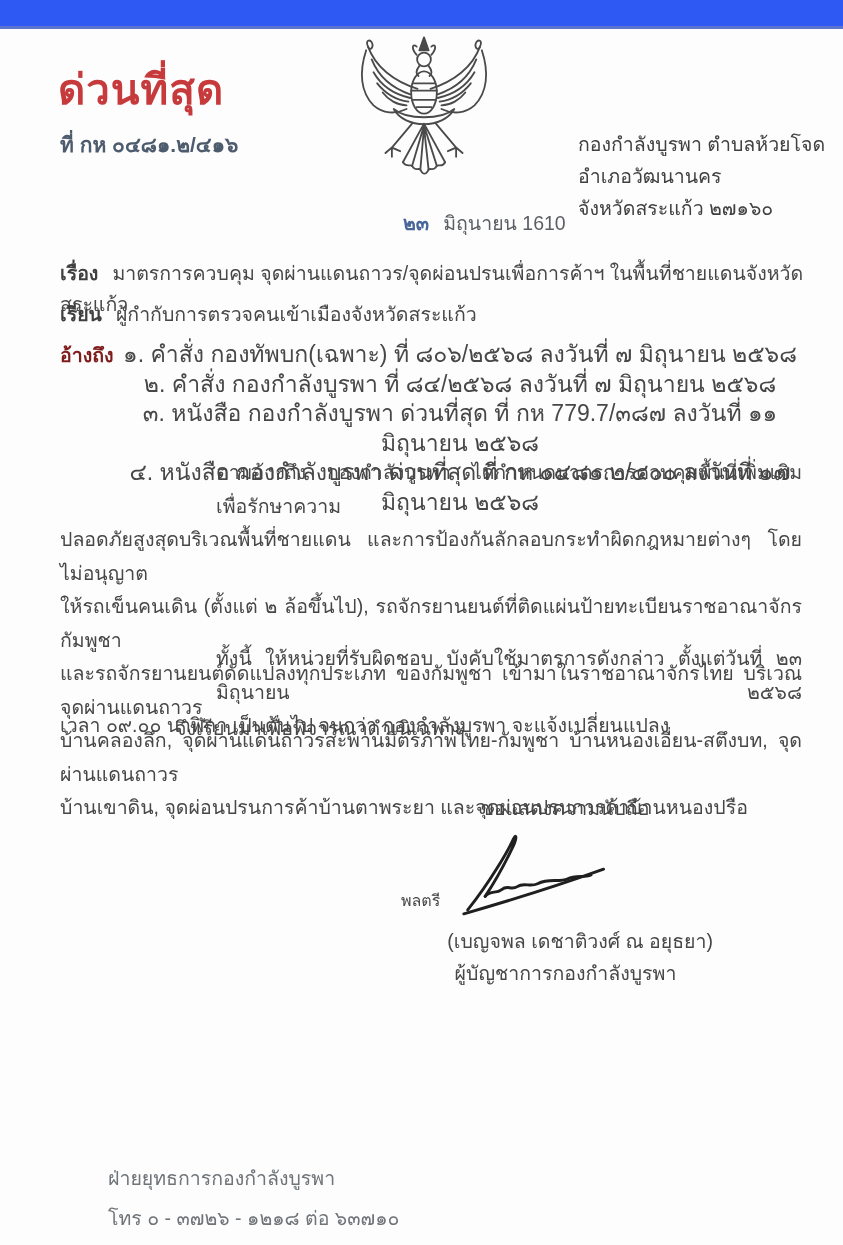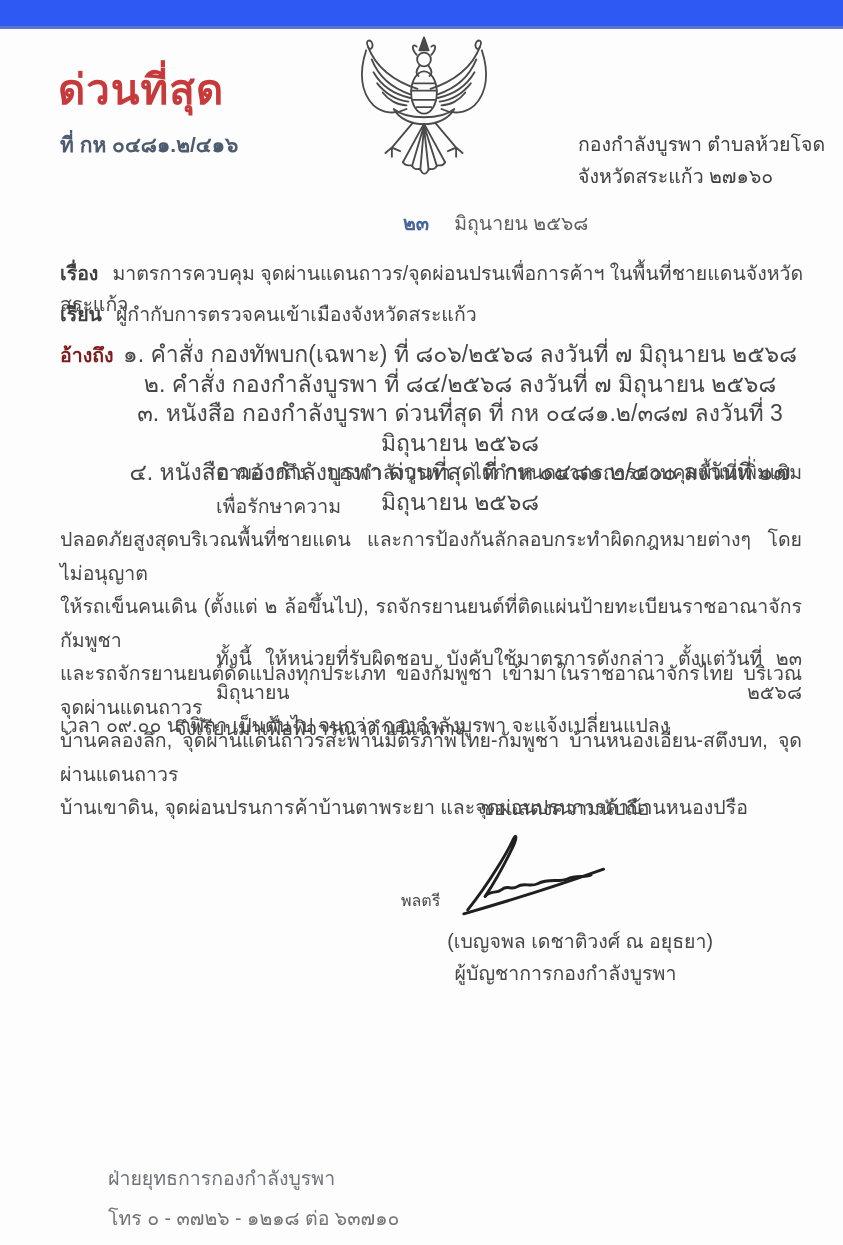--- a/index.html
+++ b/index.html
@@ -26,21 +26,21 @@
     font-size:21px;font-weight:600;color:#4d5b6e;
   }
   .emblem{left:346px;top:34px;}
   .sender{
     left:578px;top:128px;
     font-size:19.5px;line-height:32px;color:#404040;
   }
   .date-line{
     left:403px;top:208px;font-size:19.5px;color:#5b5f64;
   }
-  .date-day{font-weight:bold;color:#49669c;margin-right:25px;}
+  .date-day{font-weight:bold;color:#49669c;margin-right:14px;}
   .row-label{font-weight:bold;color:#3f3f3f;display:inline-block;}
   .subject-row{left:60px;top:258px;font-size:19.5px;width:745px;}
   .to-row{left:60px;top:299px;font-size:19.5px;}
   .refs-label{left:60px;top:340px;font-size:19.5px;font-weight:bold;color:#7f1d1d;}
   .refs{
     left:110px;top:340px;width:700px;
     font-size:23px;line-height:29.5px;text-align:center;
   }
   .subject-row .row-label,.to-row .row-label{margin-right:14px;}
   .para{
@@ -95,40 +95,41 @@
       <path d="M73,52 h24 M71,60 h28 M73,70 h24 M77,78 h16"></path>
       <path d="M52,80 C66,92 104,92 118,80 C106,102 64,102 52,80 Z"></path>
       <path d="M85,96 L62,138 M85,98 L72,142 M85,100 L81,146 M85,100 L90,146 M85,98 L99,142 M85,96 L108,138"></path>
       <path d="M62,138 C66,144 70,140 72,142 C75,148 79,144 81,146 C84,152 87,152 90,146 C92,144 96,148 99,142 C101,140 105,144 108,138"></path>
     </g>
   </svg>
 </div>
 
 <div class="abs sender">
   <div>กองกำลังบูรพา ตำบลห้วยโจด</div>
+  <div>อำเภอวัฒนานคร</div>
   <div>จังหวัดสระแก้ว ๒๗๑๖๐</div>
 </div>
 
 <div class="abs date-line">
-  <span class="date-day">๒๓</span><span>มิถุนายน ๒๕๖๘</span>
+  <span class="date-day">๒๓</span><span>มิถุนายน 1610</span>
 </div>
 
 <div class="abs subject-row">
   <span class="row-label">เรื่อง</span><span>มาตรการควบคุม จุดผ่านแดนถาวร/จุดผ่อนปรนเพื่อการค้าฯ ในพื้นที่ชายแดนจังหวัดสระแก้ว</span>
 </div>
 
 <div class="abs to-row">
   <span class="row-label">เรียน</span><span>ผู้กำกับการตรวจคนเข้าเมืองจังหวัดสระแก้ว</span>
 </div>
 
 <div class="abs refs-label">อ้างถึง</div>
 <div class="abs refs">
   <div>๑. คำสั่ง กองทัพบก(เฉพาะ) ที่ ๘๐๖/๒๕๖๘ ลงวันที่ ๗ มิถุนายน ๒๕๖๘</div>
   <div>๒. คำสั่ง กองกำลังบูรพา ที่ ๘๔/๒๕๖๘ ลงวันที่ ๗ มิถุนายน ๒๕๖๘</div>
-  <div>๓. หนังสือ กองกำลังบูรพา ด่วนที่สุด ที่ กห ๐๔๘๑.๒/๓๘๗ ลงวันที่ 3 มิถุนายน ๒๕๖๘</div>
+  <div>๓. หนังสือ กองกำลังบูรพา ด่วนที่สุด ที่ กห 779.7/๓๘๗ ลงวันที่ ๑๑ มิถุนายน ๒๕๖๘</div>
   <div>๔. หนังสือ กองกำลังบูรพา ด่วนที่สุด ที่ กห ๐๔๘๑.๒/๔๐๐ ลงวันที่ ๑๗ มิถุนายน ๒๕๖๘</div>
 </div>
 
 <div class="abs para p1">
   <div class="just indent">ตามอ้างถึง กองกำลังบูรพา ได้กำหนดมาตรการควบคุมพื้นที่เพิ่มเติม เพื่อรักษาความ</div>
   <div class="just">ปลอดภัยสูงสุดบริเวณพื้นที่ชายแดน และการป้องกันลักลอบกระทำผิดกฎหมายต่างๆ โดยไม่อนุญาต</div>
   <div class="just">ให้รถเข็นคนเดิน (ตั้งแต่ ๒ ล้อขึ้นไป), รถจักรยานยนต์ที่ติดแผ่นป้ายทะเบียนราชอาณาจักรกัมพูชา</div>
   <div class="just">และรถจักรยานยนต์ดัดแปลงทุกประเภท ของกัมพูชา เข้ามาในราชอาณาจักรไทย บริเวณ จุดผ่านแดนถาวร</div>
   <div class="just">บ้านคลองลึก, จุดผ่านแดนถาวรสะพานมิตรภาพไทย-กัมพูชา บ้านหนองเอี่ยน-สตึงบท, จุดผ่านแดนถาวร</div>
   <div>บ้านเขาดิน, จุดผ่อนปรนการค้าบ้านตาพระยา และจุดผ่อนปรนการค้าบ้านหนองปรือ</div>

